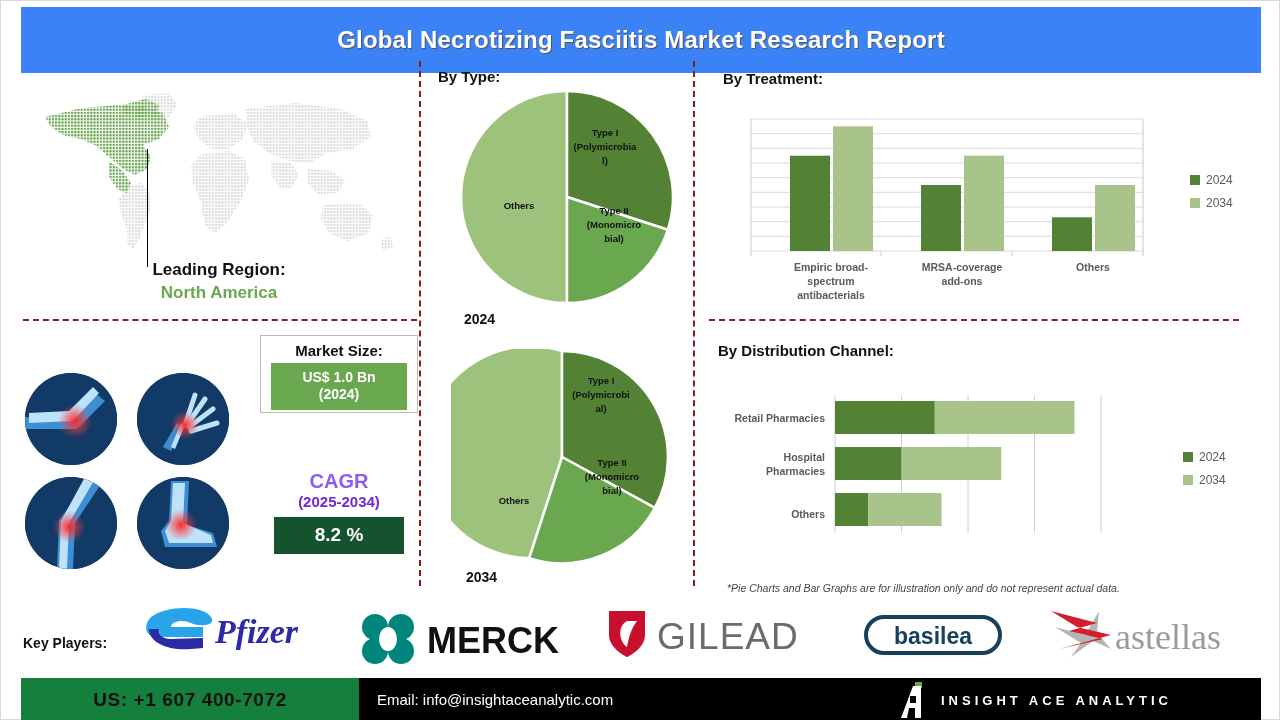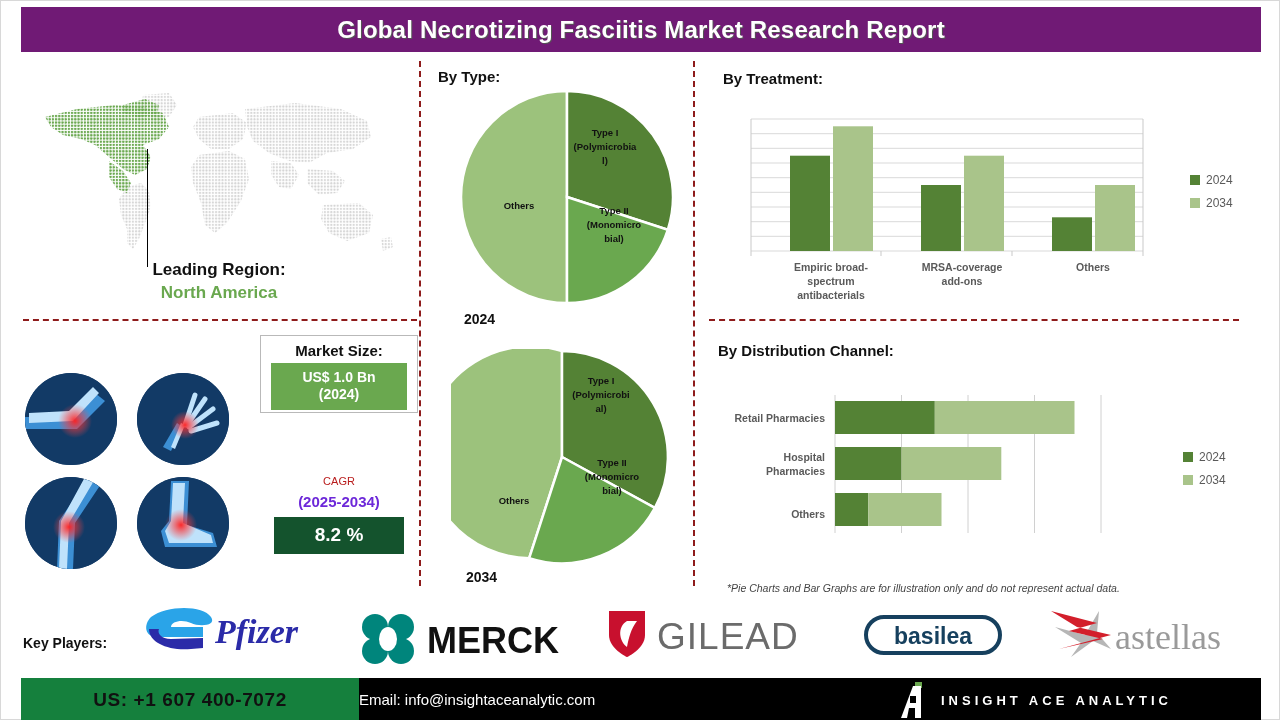--- a/index.html
+++ b/index.html
@@ -1,20 +1,20 @@
 <!DOCTYPE html>
 <html><head>
 <meta charset="utf-8">
 <style>
   html,body{margin:0;padding:0;background:#fff;}
   body{width:1280px;height:720px;overflow:hidden;font-family:"Liberation Sans",sans-serif;}
   .page{position:relative;width:1280px;height:720px;background:#fff;box-sizing:border-box;border:1px solid #d8d8d8;}
 
   
-  .header{position:absolute;left:20px;top:6px;width:1240px;height:45px;background:#701a75;
+  .header{position:absolute;left:20px;top:6px;width:1240px;height:66px;background:#3b82f6;
           display:flex;align-items:center;justify-content:center;}
   .header h1{margin:0;color:#fff;font-size:24px;font-weight:bold;letter-spacing:.2px;
              font-family:"Liberation Sans",sans-serif;text-shadow:1px 1px 0 #555;}
 
   
   .vdash{position:absolute;width:0;border-left:2px dashed #8e1b1b;}
   .hdash{position:absolute;height:0;border-top:2px dashed #8e1b1b;}
 
   
   .map-wrap{position:absolute;left:22px;top:82px;width:392px;height:186px;}
@@ -27,21 +27,21 @@
   .joints{position:absolute;left:24px;top:372px;width:214px;height:196px;}
   .joint{position:absolute;width:92px;height:92px;border-radius:50%;background:#123a66;overflow:hidden;}
   .joint svg{width:100%;height:100%;display:block;}
 
   .ms-box{position:absolute;left:259px;top:334px;width:158px;height:78px;border:1px solid #b9b9b9;
           background:#fff;box-sizing:border-box;padding-top:5px;text-align:center;}
   .ms-title{font-size:15px;font-weight:bold;color:#111;line-height:19px;}
   .ms-value{margin:3px 10px 0 10px;background:#6aa84f;color:#fff;font-size:14px;font-weight:bold;
             line-height:17px;padding:6px 0 7px 0;}
   .cagr-block{position:absolute;left:259px;top:470px;width:158px;text-align:center;}
-  .cagr-title{font-size:11px;font-weight:normal;color:#b91c1c;line-height:21px;}
+  .cagr-title{font-size:20px;font-weight:bold;color:#8b5cf6;line-height:21px;}
   .cagr-years{font-size:15px;font-weight:bold;color:#6d28d9;line-height:20px;}
   .cagr-value{margin:5px 14px 0 14px;background:#14532d;color:#fff;font-size:19px;font-weight:bold;
               line-height:24px;padding:6px 0 7px 0;}
 
   
   .sec-title{position:absolute;font-size:15px;font-weight:bold;color:#111;}
   .pie{position:absolute;}
   .pie svg{display:block;}
   .pie-year{position:absolute;font-size:14px;font-weight:bold;color:#111;}
   .slice-label{font-size:9.5px;font-weight:bold;fill:#111;font-family:"Liberation Sans",sans-serif;}
@@ -59,21 +59,21 @@
   
   .kp-label{position:absolute;left:22px;top:634px;font-size:14px;font-weight:bold;color:#111;}
   .logo{position:absolute;display:flex;align-items:center;}
 
   
   .band-phone{position:absolute;left:20px;top:677px;width:338px;height:43px;background:#15803d;
               display:flex;align-items:center;justify-content:center;}
   .band-phone span{font-size:19px;font-weight:bold;color:#111;letter-spacing:.6px;}
   .band-mail{position:absolute;left:358px;top:677px;width:902px;height:43px;background:#000;
              display:flex;align-items:center;}
-  .band-mail .mail{font-size:15px;color:#fff;}
+  .band-mail .mail{margin-left:18px;font-size:15px;color:#fff;}
   .brand{position:absolute;left:900px;top:681px;display:flex;align-items:center;gap:14px;}
   .brand-name{font-size:13px;color:#fff;letter-spacing:4px;font-weight:bold;}
 </style>
 </head>
 <body>
 
 <div class="page">
 
   <div class="header">
     <h1>Global Necrotizing Fasciitis Market Research Report</h1>

